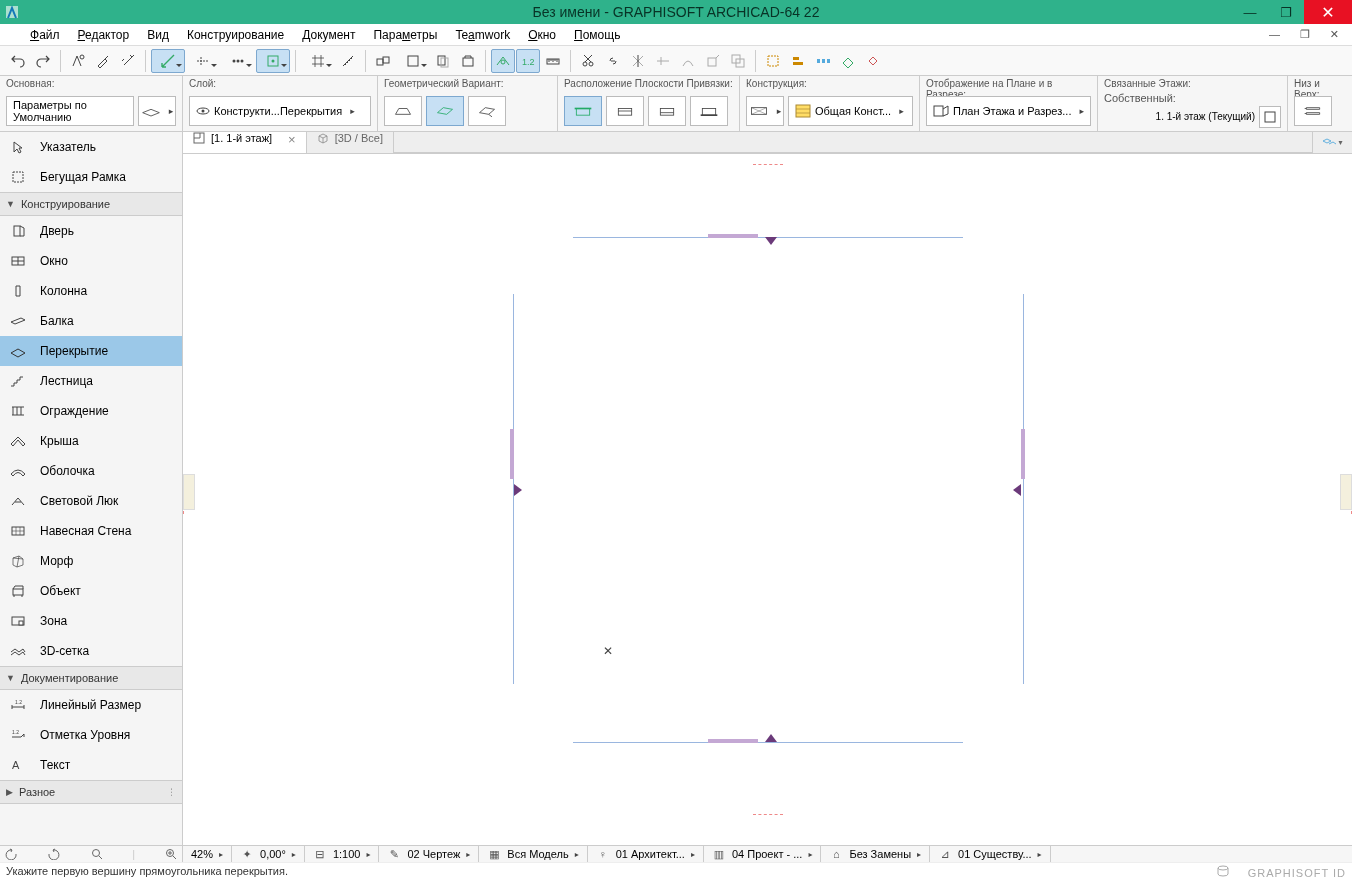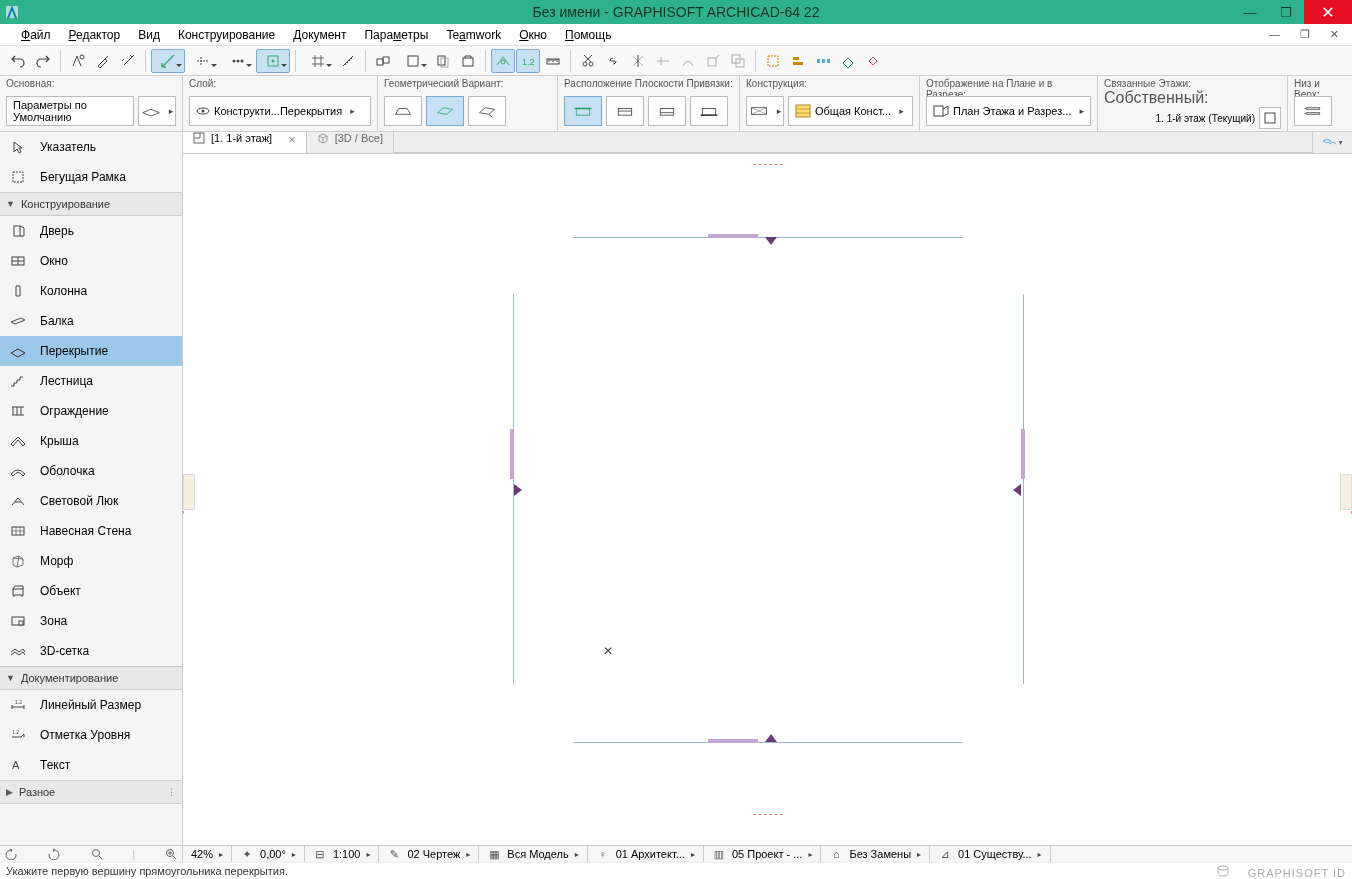--- a/index.html
+++ b/index.html
@@ -5,21 +5,21 @@
 * { box-sizing: border-box; margin: 0; padding: 0; font-family: "Segoe UI", Tahoma, sans-serif; }
 body { width: 1352px; height: 879px; overflow: hidden; background: #fff; font-size: 12px; color: #000; }
 
 .titlebar { height: 24px; background: #2FB28B; display: flex; align-items: center; position: relative; }
 .titlebar-icon { width: 24px; height: 24px; display: flex; align-items: center; justify-content: center; }
 .titlebar-title { position: absolute; left: 50%; transform: translateX(-50%); font-size: 14px; color: #083326; }
 .win-controls { margin-left: auto; display: flex; }
 .win-btn { width: 36px; height: 24px; display: flex; align-items: center; justify-content: center; color: #083326; font-size: 13px; }
 .win-btn.close { background: #E81123; color: #fff; width: 48px; font-size: 16px; }
 
-.menubar { height: 22px; background: #fff; border-bottom: 1px solid #ddd; display: flex; align-items: center; padding: 0 12px; position: relative; }
+.menubar { height: 22px; background: #fff; border-bottom: 1px solid #ddd; display: flex; align-items: center; padding: 0 21px; position: relative; }
 .menubar span { padding: 2px 9px; cursor: default; }
 .menubar span u { text-decoration: underline; }
 .mdi-controls { position: absolute; right: 4px; display: flex; gap: 2px; color: #555; font-size: 11px; }
 
 .toolbar { height: 30px; background: #f9f9f9; border-bottom: 1px solid #ccc; display: flex; align-items: center; padding: 0 6px; gap: 1px; }
 .tb-btn { width: 24px; height: 24px; display: flex; align-items: center; justify-content: center; border: 1px solid transparent; border-radius: 2px; }
 .tb-btn.active { background: #c7e0f4; border-color: #7da8cf; }
 .tb-btn svg { width: 16px; height: 16px; }
 .tb-sep { width: 1px; height: 22px; background: #ccc; margin: 0 4px; }
 .tb-btn.dd { width: 34px; position: relative; }
@@ -387,21 +387,21 @@
             <rect x="1" y="2" width="9" height="10" stroke="#444" fill="none"></rect>
             <path d="M10 5 L15 2 V10 L10 12" stroke="#444" fill="none"></path>
           </svg>
         <span>План Этажа и Разрез...</span>
           <span class="arrow">▸</span>
       </div>
     </div>
   </div>
   <div class="info-sec" style="width:190px">
     <div class="info-label">Связанные Этажи:</div>
-    <div style="font-size:16px;color:#555">Собственный:</div>
+    <div style="font-size:11px;color:#555">Собственный:</div>
     <div class="info-body" style="justify-content:flex-end">
       <span style="font-size:10px">1. 1-й этаж (Текущий)</span>
       <div class="info-btn icon" style="width:22px;height:22px">
           <svg width="14" height="14" viewBox="0 0 14 14">
             <rect x="2" y="2" width="10" height="10" stroke="#444" fill="none"></rect>
           </svg>
         </div>
     </div>
   </div>
   <div class="info-sec" style="flex:1;border-right:none">
@@ -715,21 +715,21 @@
       <span>Вся Модель</span>
       <span class="sarrow">▸</span>
     </div>
   <div class="status-seg">
       <span class="sicon">♀</span>
       <span>01 Архитект...</span>
       <span class="sarrow">▸</span>
     </div>
   <div class="status-seg">
       <span class="sicon">▥</span>
-      <span>05 Проект - ...</span>
+      <span>04 Проект - ...</span>
       <span class="sarrow">▸</span>
     </div>
   <div class="status-seg">
       <span class="sicon">⌂</span>
       <span>Без Замены</span>
       <span class="sarrow">▸</span>
     </div>
   <div class="status-seg">
       <span class="sicon">⊿</span>
       <span>01 Существу...</span>

